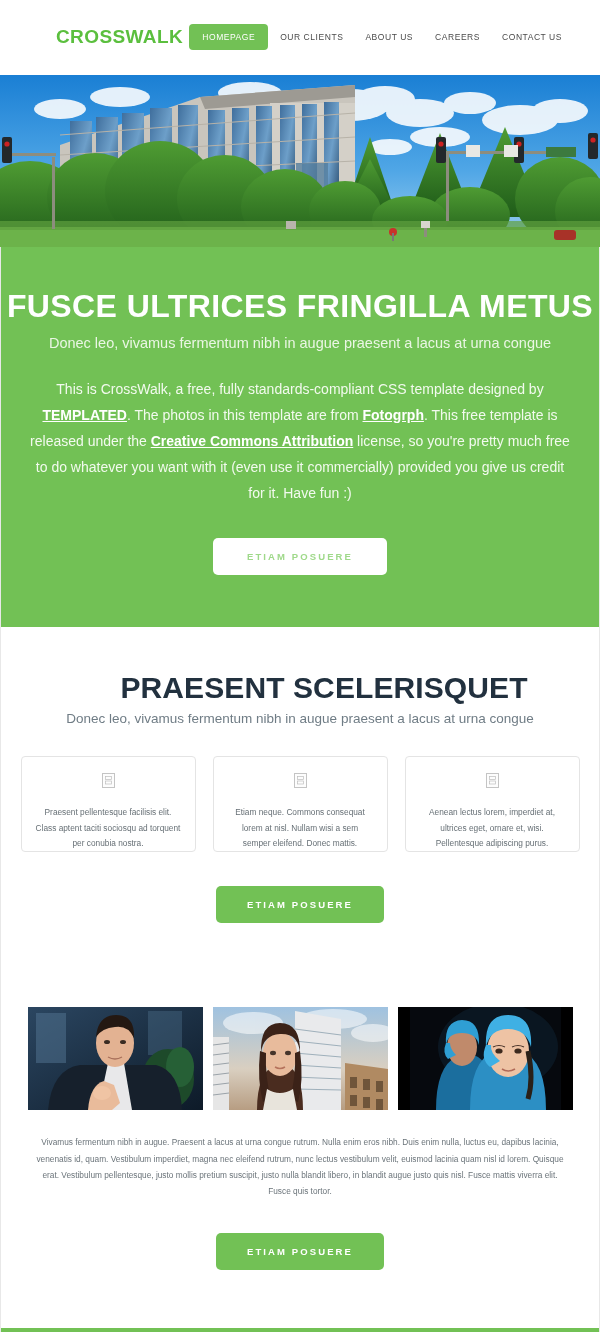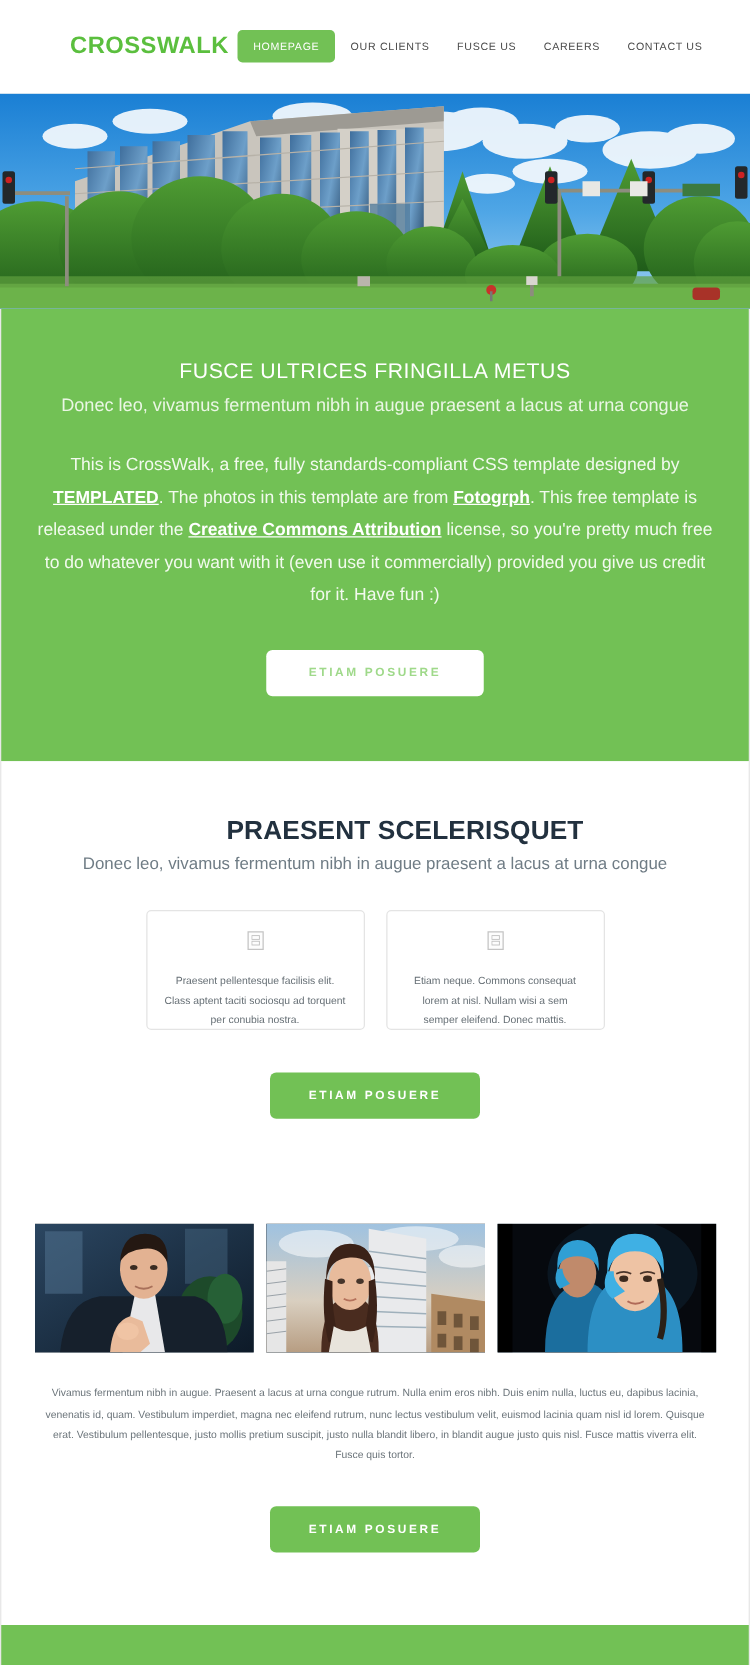--- a/index.html
+++ b/index.html
@@ -76,22 +76,22 @@
   }
   .banner svg { display: block; width: 600px; height: 172px; }
 
   
   .hero {
     background: #72c155;
     padding: 40px 0 52px 0;
     text-align: center;
   }
   .hero h1 {
-    font-size: 17px;
-    font-weight: normal;
+    font-size: 32px;
+    font-weight: bold;
     color: #ffffff;
     letter-spacing: 0.4px;
     line-height: 1.2;
   }
   .hero-sub {
     margin-top: 9px;
     font-size: 14.5px;
     color: #eaf6e4;
     font-weight: normal;
     line-height: 1.35;
@@ -127,21 +127,21 @@
   
   .content {
     background: #ffffff;
     padding: 0 0 0 0;
     border-left: 1px solid #ededed;
     border-right: 1px solid #ededed;
   }
 
   .section-head { text-align: center; }
   .section-head h2 {
-    font-size: 21px;
+    font-size: 30px;
     font-weight: bold;
     color: #22313f;
     letter-spacing: 0.1px;
     margin-left: 48px;
   }
   .section-head .sub {
     margin-top: 6px;
     font-size: 13.5px;
     color: #6f7c85;
     font-weight: normal;
@@ -252,21 +252,21 @@
 
 <div class="page">
   <div class="edge-left"></div>
   <div class="edge-right"></div>
 
   <div class="header">
     <div class="logo">CROSSWALK</div>
     <div class="nav">
       <div class="nav-item active">HOMEPAGE</div>
       <div class="nav-item">OUR CLIENTS</div>
-      <div class="nav-item">FUSCE US</div>
+      <div class="nav-item">ABOUT US</div>
       <div class="nav-item">CAREERS</div>
       <div class="nav-item">CONTACT US</div>
     </div>
   </div>
 
   <div class="banner">
     <svg viewBox="0 0 600 172" preserveAspectRatio="none">
       <defs>
         <linearGradient id="sky" x1="0" y1="0" x2="0" y2="1">
           <stop offset="0%" stop-color="#1a7fd4"></stop>
@@ -404,20 +404,29 @@
           <p>Praesent pellentesque facilisis elit. Class aptent taciti sociosqu ad torquent per conubia nostra.</p>
         </div>
         <div class="box">
           <div class="ph-icon">
             <svg width="7" height="9" viewBox="0 0 7 9">
                 <rect x="0.5" y="0.5" width="6" height="3" fill="none" stroke="#bdbdbd" stroke-width="0.7"></rect>
                 <rect x="0.5" y="5" width="6" height="3" fill="none" stroke="#bdbdbd" stroke-width="0.7"></rect>
               </svg>
           </div>
           <p>Etiam neque. Commons consequat lorem at nisl. Nullam wisi a sem semper eleifend. Donec mattis.</p>
+        </div>
+        <div class="box">
+          <div class="ph-icon">
+            <svg width="7" height="9" viewBox="0 0 7 9">
+                <rect x="0.5" y="0.5" width="6" height="3" fill="none" stroke="#bdbdbd" stroke-width="0.7"></rect>
+                <rect x="0.5" y="5" width="6" height="3" fill="none" stroke="#bdbdbd" stroke-width="0.7"></rect>
+              </svg>
+          </div>
+          <p>Aenean lectus lorem, imperdiet at, ultrices eget, ornare et, wisi. Pellentesque adipiscing purus.</p>
         </div>
       </div>
 
       <div class="btn-wrap">
         <button class="btn-green">ETIAM POSUERE</button>
       </div>
     </div>
 
     <div class="sec-two">
       <div class="section-head">

